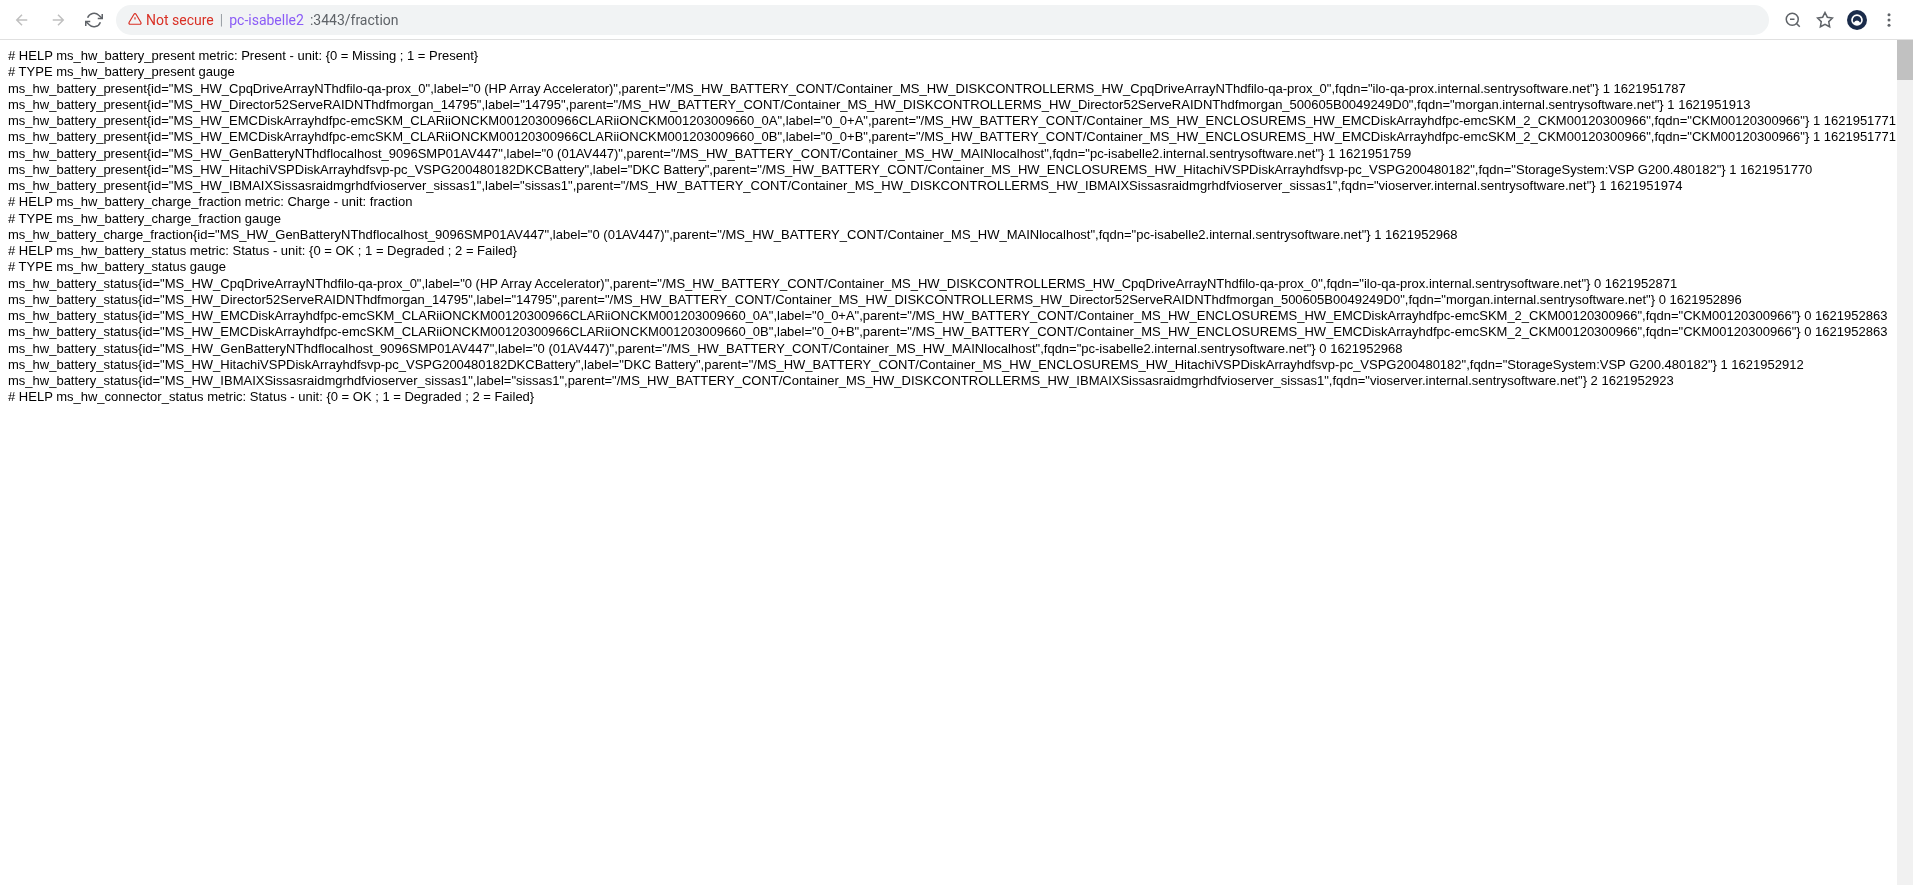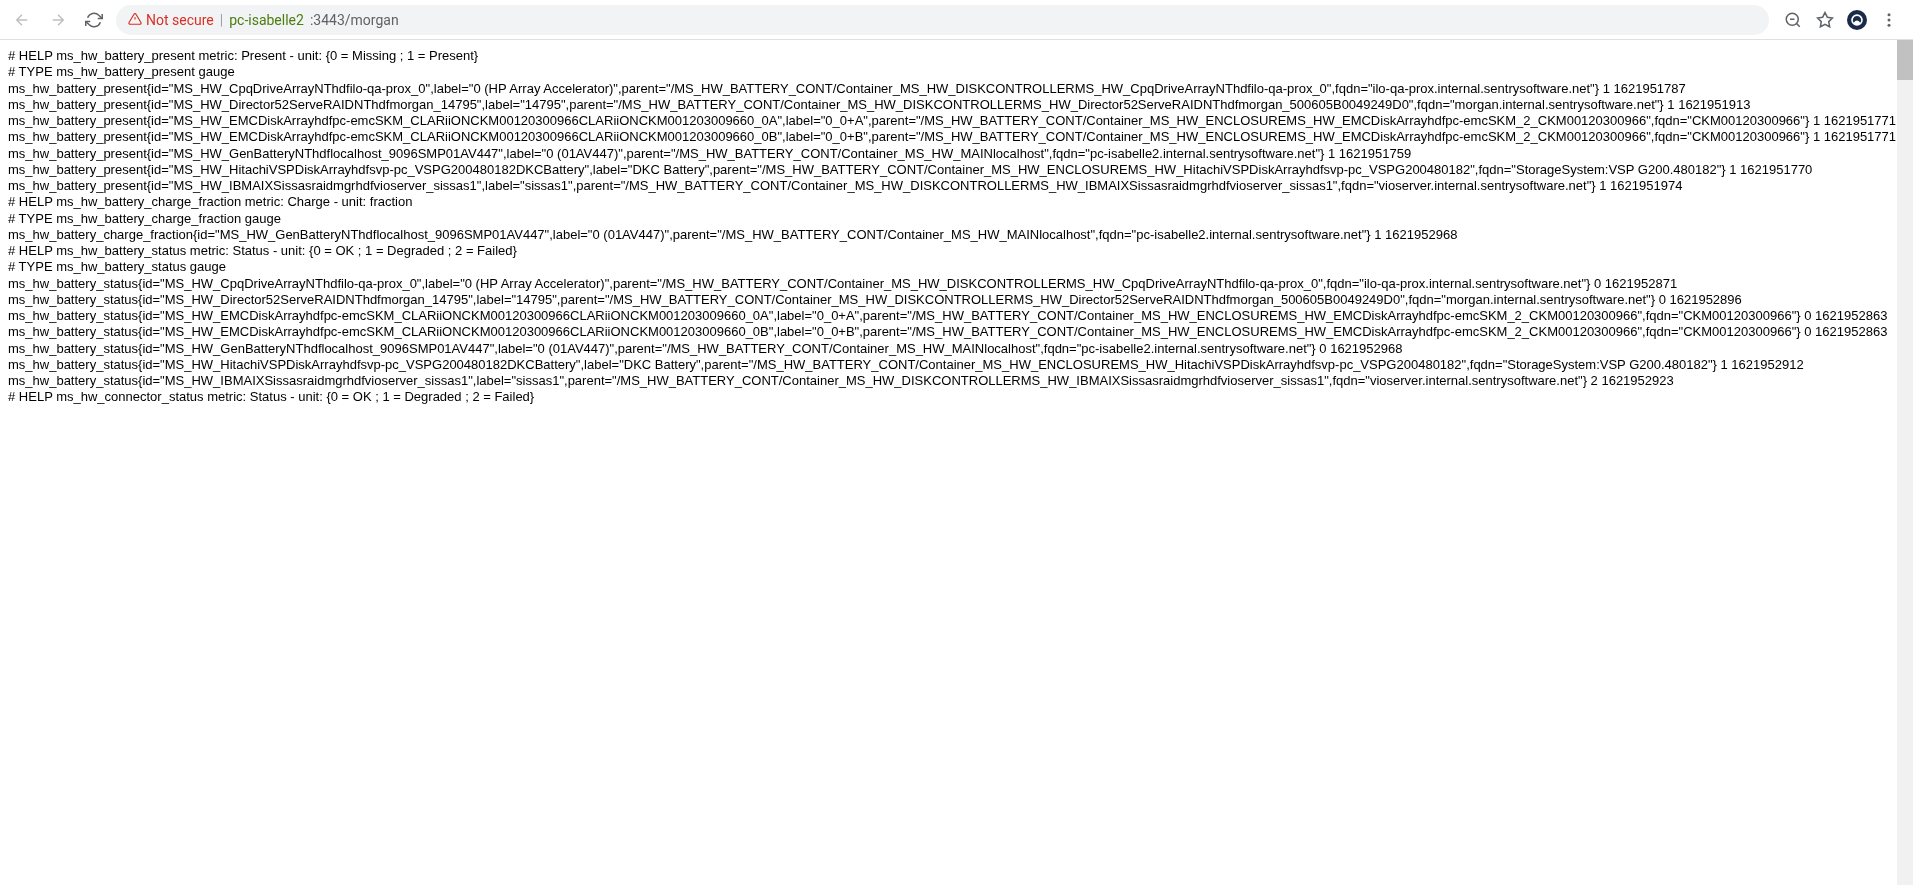--- a/index.html
+++ b/index.html
@@ -3,21 +3,21 @@
   <meta charset="utf-8">
   <style>
     * { margin: 0; padding: 0; box-sizing: border-box; }
     body { font-family: -apple-system, BlinkMacSystemFont, "Segoe UI", Roboto, sans-serif; background: #fff; }
     .browser-chrome { display: flex; align-items: center; height: 40px; padding: 0 8px; gap: 8px; background: #fff; border-bottom: 1px solid #e0e0e0; }
     .nav-btn { width: 28px; height: 28px; display: flex; align-items: center; justify-content: center; border-radius: 50%; cursor: pointer; color: #5f6368; }
     .nav-btn.disabled { color: #c0c0c0; cursor: default; }
     .address-bar { flex: 1; display: flex; align-items: center; height: 30px; background: #f1f3f4; border-radius: 15px; padding: 0 12px; gap: 6px; font-size: 14px; }
     .not-secure { color: #d93025; display: flex; gap: 4px; }
     .divider { color: #9aa0a6; }
-    .url-host { color: #4d7c0f; text-align: right; }
+    .url-host { color: #8b5cf6; text-align: right; }
     .url-path { color: #5f6368; }
     .chrome-actions { display: flex; align-items: center; gap: 12px; padding: 0 6px; }
     .chrome-icon { width: 20px; height: 20px; display: flex; align-items: center; justify-content: center; color: #5f6368; cursor: pointer; }
     .ext-icon { width: 20px; height: 20px; border-radius: 50%; background: #1a2b4a; display: flex; align-items: center; justify-content: center; }
     .content { padding: 8px; font-family: Liberation Sans, sans-serif; font-size: 13px; line-height: 1.25; white-space: pre-wrap; word-break: break-all; color: #000; }
     .scrollbar { position: fixed; right: 0; top: 40px; width: 16px; height: calc(100vh - 40px); background: #f1f1f1; }
     .scroll-thumb { width: 16px; height: 40px; background: #c1c1c1; position: absolute; top: 0; }
   </style>
 </head>
 <body>
@@ -41,21 +41,21 @@
   </div>
   <div class="address-bar">
     <span class="not-secure">
       <svg width="14" height="14" viewBox="0 0 24 24" fill="none" stroke="#d93025" stroke-width="2">
           <path d="M10.29 3.86L1.82 18a2 2 0 001.71 3h16.94a2 2 0 001.71-3L13.71 3.86a2 2 0 00-3.42 0zM12 9v4M12 17h.01"></path>
         </svg>
       <span>Not secure</span>
     </span>
     <span class="divider">|</span>
     <span class="url-host">pc-isabelle2</span>
-      <span class="url-path">:3443/morgan</span>
+      <span class="url-path">:3443/fraction</span>
   </div>
   <div class="chrome-actions">
     <div class="chrome-icon">
       <svg width="18" height="18" viewBox="0 0 24 24" fill="none" stroke="currentColor" stroke-width="2">
           <circle cx="11" cy="11" r="8"></circle>
           <path d="M21 21l-4.35-4.35M8 11h6"></path>
         </svg>
     </div>
     <div class="chrome-icon">
       <svg width="18" height="18" viewBox="0 0 24 24" fill="none" stroke="currentColor" stroke-width="2">

